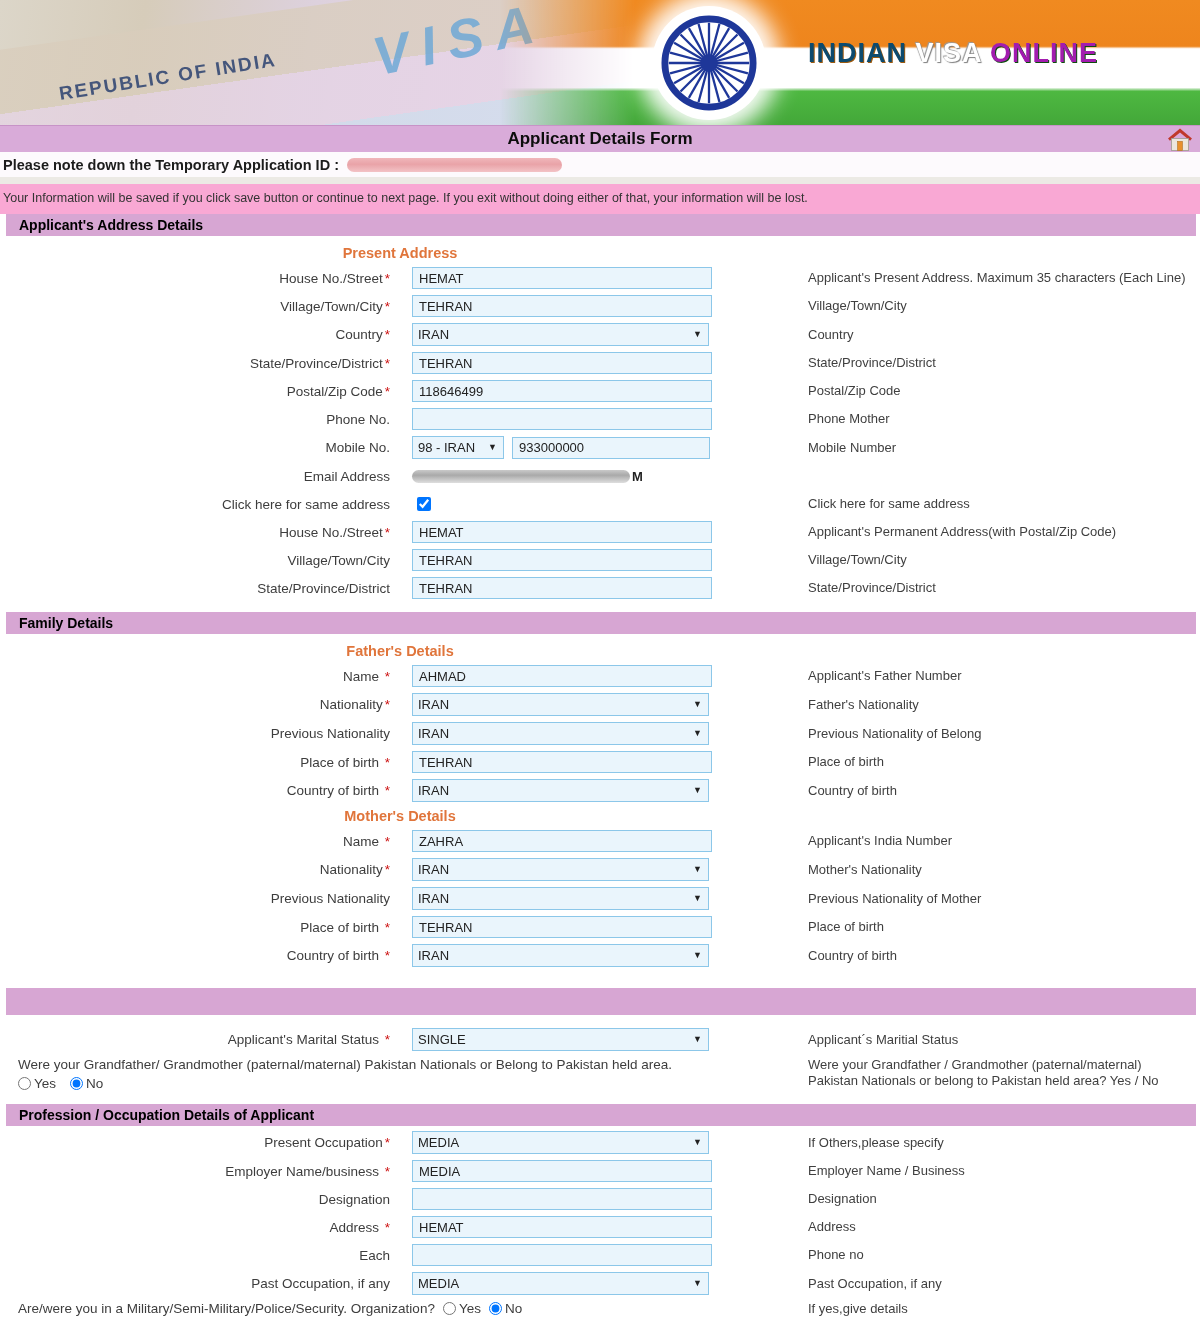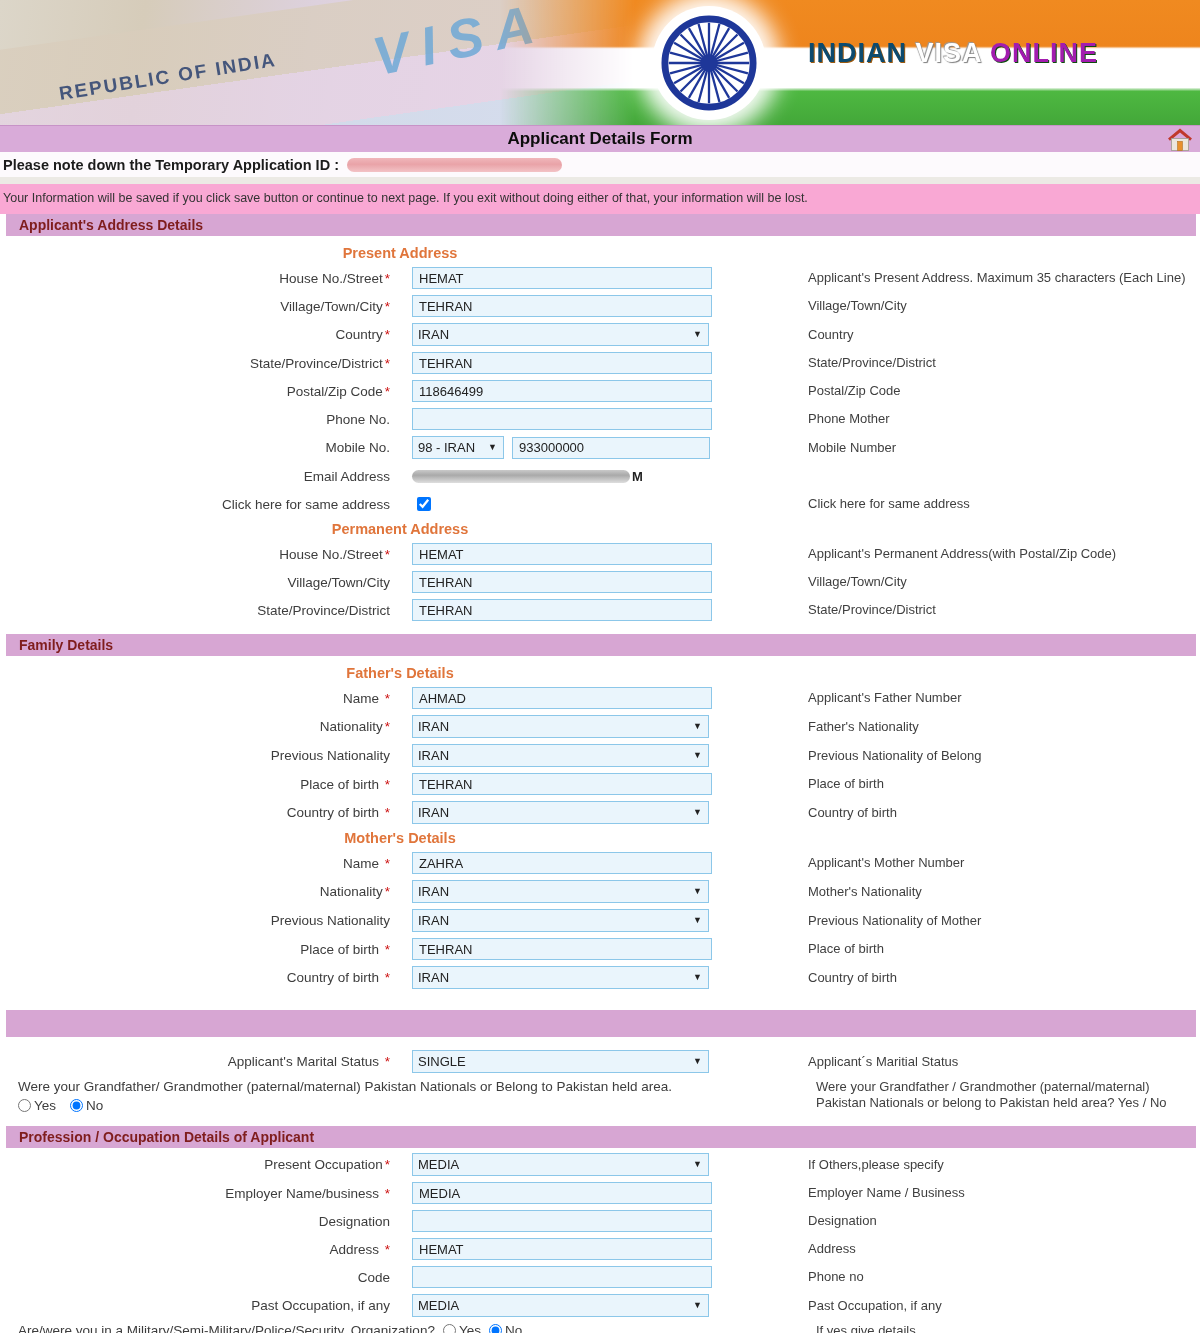--- a/index.html
+++ b/index.html
@@ -45,21 +45,21 @@
   .redact { display:inline-block; border-radius:7px; }
   .redact-pink { width:215px; height:14px; margin-left:8px;
     background: linear-gradient(180deg,#f0b6ba 0%,#e9a3a8 45%,#f3c3c6 100%); }
   .redact-gray { width:218px; height:13px; vertical-align:middle;
     background: linear-gradient(180deg,#c9c9c9 0%,#a9a9a9 40%,#dedede 100%); border-radius:7px; }
   .gray-strip { height:7px; background:#eceae5; }
   .infotext { padding:7px 3px 9px; font-size:12.5px; color:#333333; background:#f9a8d4; }
 
   
   .secbar { height:22px; line-height:22px; background:#d7a6d3; margin:0 4px 0 6px;
-    padding-left:13px; font-size:14px; font-weight:bold; color:#7f1d1d; }
+    padding-left:13px; font-size:14px; font-weight:bold; color:#000000; }
   .gapbar { height:27px; background:#d7a6d3; margin:8px 4px 8px 6px; }
 
   
   .formblock { background:#ffffff; padding:5px 0 7px; }
   .subhead { width:800px; text-align:center; font-size:14.5px; font-weight:bold;
     color:#e0753b; margin:4px 0 6px; }
   .frow { display:flex; align-items:center; margin-bottom:6px; min-height:22px; }
   .flabel { width:390px; text-align:right; font-size:13.5px; color:#3d3d3d; flex:none; }
   .req { color:#cc1111; padding-left:2px; }
   .ffield { margin-left:22px; width:300px; flex:none; display:flex; align-items:center; }
@@ -70,21 +70,21 @@
   .sel { appearance:none; -webkit-appearance:none; width:297px; height:23px; background:#eaf5fc;
     border:1px solid #8cc7e9; font-size:13px; color:#222; padding:0 18px 0 5px;
     font-family:"Liberation Sans",sans-serif; border-radius:0; }
   .sel-small { width:92px; }
   .selarrow { position:absolute; right:7px; top:6px; font-size:9px; color:#222; pointer-events:none; }
   .mob-input { width:198px; margin-left:8px; }
   .email-suffix { font-weight:bold; color:#222; font-size:13px; margin-left:2px; }
   input[type="checkbox"] { width:14px; height:14px; margin-left:5px; }
 
   
-  .qblock { display:flex; align-items:flex-start; margin:2px 0 6px;gap:8px; }
+  .qblock { display:flex; align-items:flex-start; margin:2px 0 6px; }
   .qleft { width:790px; padding-left:18px; font-size:13.5px; color:#3d3d3d; flex:none; }
   .qradios { margin-top:4px; display:flex; align-items:center; gap:14px; font-size:13.5px; }
   .qradios label { display:flex; align-items:center; gap:3px; }
   .qhelp { margin-left:18px; width:375px; font-size:13px; color:#3f3f3f; line-height:1.25; }
   .qinline { display:flex; align-items:center; gap:8px; padding-left:18px; width:790px;
     font-size:13.5px; color:#3d3d3d; flex:none; }
   .qinline label { display:flex; align-items:center; gap:3px; }
 </style>
 </head>
 <body>
@@ -223,21 +223,20 @@
   </div>
 
   <div class="frow">
     <div class="flabel"><span>Click here for same address</span></div>
     <div class="ffield">
         <input type="checkbox" checked="" style="">
       </div>
     <div class="fhelp">Click here for same address</div>
   </div>
 
-  <div class="subhead">Permanent Address</div>
 
   <div class="frow">
     <div class="flabel"><span>House No./Street</span><span class="req">*</span></div>
     <div class="ffield">
         <input class="tinput" type="text" value="HEMAT" style="">
       </div>
     <div class="fhelp">Applicant's Permanent Address(with Postal/Zip Code)</div>
   </div>
 
   <div class="frow">
@@ -302,21 +301,21 @@
     <div class="fhelp">Country of birth</div>
   </div>
 
   <div class="subhead">Mother's Details</div>
 
   <div class="frow">
     <div class="flabel"><span>Name </span><span class="req">*</span></div>
     <div class="ffield">
         <input class="tinput" type="text" value="ZAHRA" style="">
       </div>
-    <div class="fhelp">Applicant's Mother Number</div>
+    <div class="fhelp">Applicant's India Number</div>
   </div>
 
   <div class="frow">
     <div class="flabel"><span>Nationality</span><span class="req">*</span></div>
     <div class="ffield">
         <span class="selwrap"><select class="sel"><option>IRAN</option></select><span class="selarrow">▼</span></span>
       </div>
     <div class="fhelp">Mother's Nationality</div>
   </div>
 
@@ -403,21 +402,21 @@
 
   <div class="frow">
     <div class="flabel"><span>Address </span><span class="req">*</span></div>
     <div class="ffield">
         <input class="tinput" type="text" value="HEMAT" style="">
       </div>
     <div class="fhelp">Address</div>
   </div>
 
   <div class="frow">
-    <div class="flabel"><span>Code</span></div>
+    <div class="flabel"><span>Each</span></div>
     <div class="ffield">
         <input class="tinput" type="text" style="">
       </div>
     <div class="fhelp">Phone no</div>
   </div>
 
   <div class="frow">
     <div class="flabel"><span>Past Occupation, if any</span></div>
     <div class="ffield">
         <span class="selwrap"><select class="sel"><option>MEDIA</option></select><span class="selarrow">▼</span></span>

